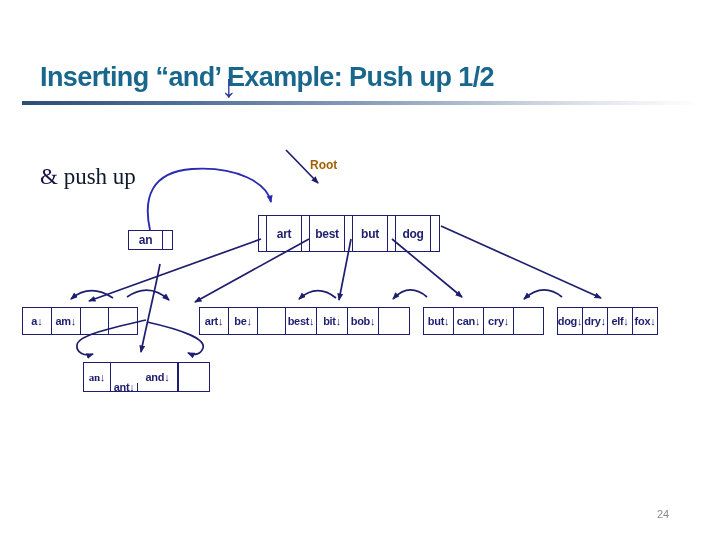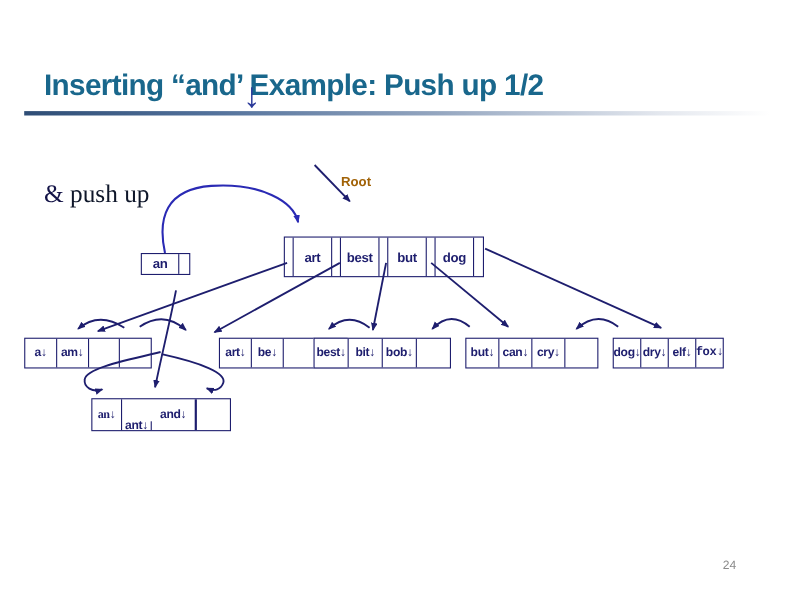--- a/index.html
+++ b/index.html
@@ -37,21 +37,21 @@
   .node {
     position:absolute; display:flex; box-sizing:border-box;
     border:1.6px solid #1e1e6e; background:#ffffff;
   }
   .cell {
     display:flex; align-items:center; justify-content:center;
     border-right:1.2px solid #1e1e6e; box-sizing:border-box;
     font:bold 11px "Liberation Sans", sans-serif;
     color:#1e1e6e; letter-spacing:-0.3px; overflow:hidden; white-space:nowrap;
   }
-  .cell:last-child { border-right:none;font-family:Liberation Mono, monospace; }
+  .cell:last-child { border-right:none; }
   .ptr { flex:0 0 8px; }
   .key { flex:1 1 0; font-size:12px; }
   .node-root  { left:258px; top:215px; width:182px; height:37px; }
   .node-an    { left:128px; top:230px; width:45px;  height:20px;justify-content:space-between; }
   .node-an .key { flex:0 0 34px; }
   .node-an .ptr { flex:1 1 0; }
   .leaf { top:307px; height:28px; }
   .leaf .cell { flex:1 1 0; font-size:11px; }
   .leaf-1 { left:22px;  width:116px; }
   .leaf-2 { left:160px; width:117px;margin-left:39px; }

